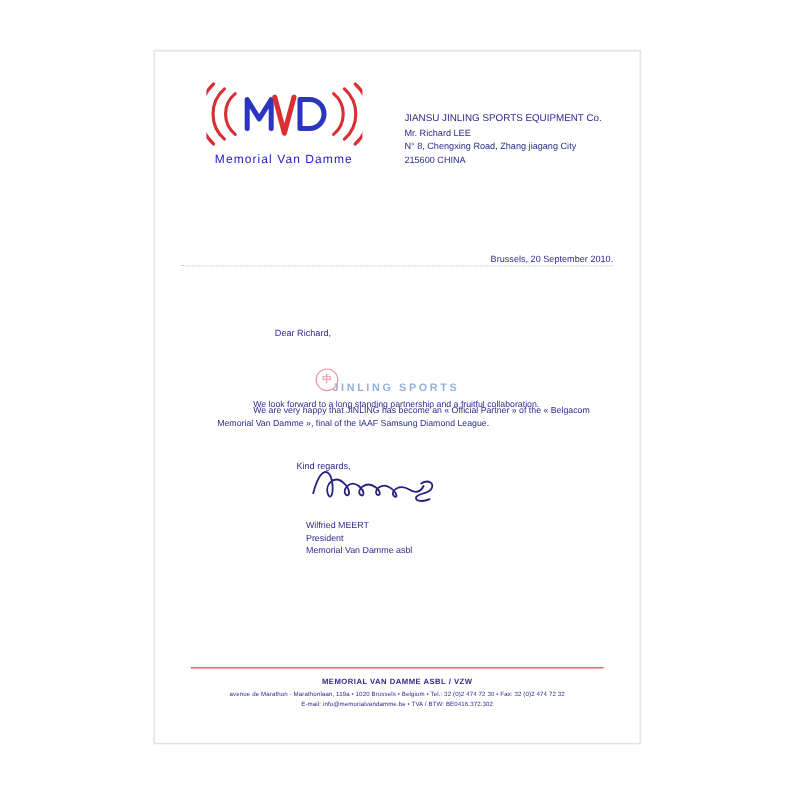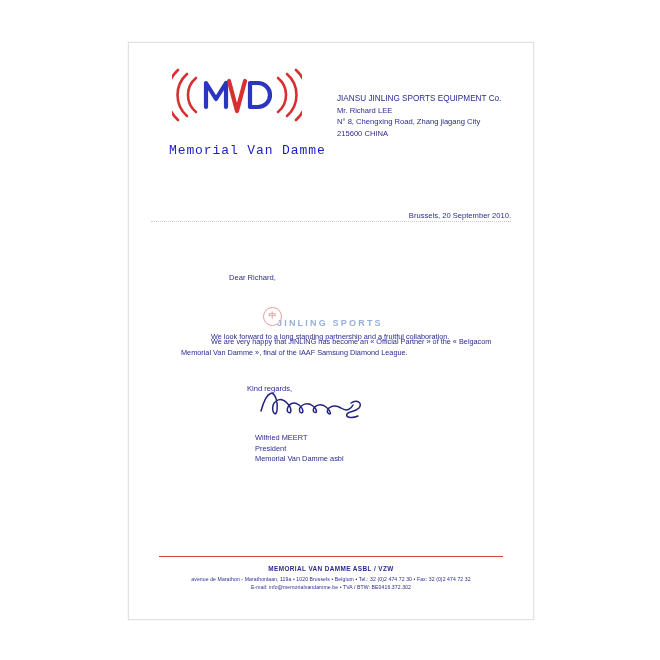--- a/index.html
+++ b/index.html
@@ -47,25 +47,25 @@
     width: 135px;
     text-align: center;
   }
   .logo-mark {
     position: relative;
     width: 130px;
     height: 60px;
     margin: 0 auto;
   }
   .logo-caption {
-    margin-top: 18px;
-    font-size: 13px;
+    margin-top: 3px;
+    font-size: 10px;
     letter-spacing: 0.9px;
     color: #1c1cc8;
-    font-family: Liberation Mono, monospace;
+    font-family: Liberation Sans, sans-serif;
     white-space: nowrap;
   }
 
   .addressee {
     position: absolute;
     left: 208px;
     top: 50px;
     width: 190px;
     color: #2b2b8f;
     font-size: 7.6px;

